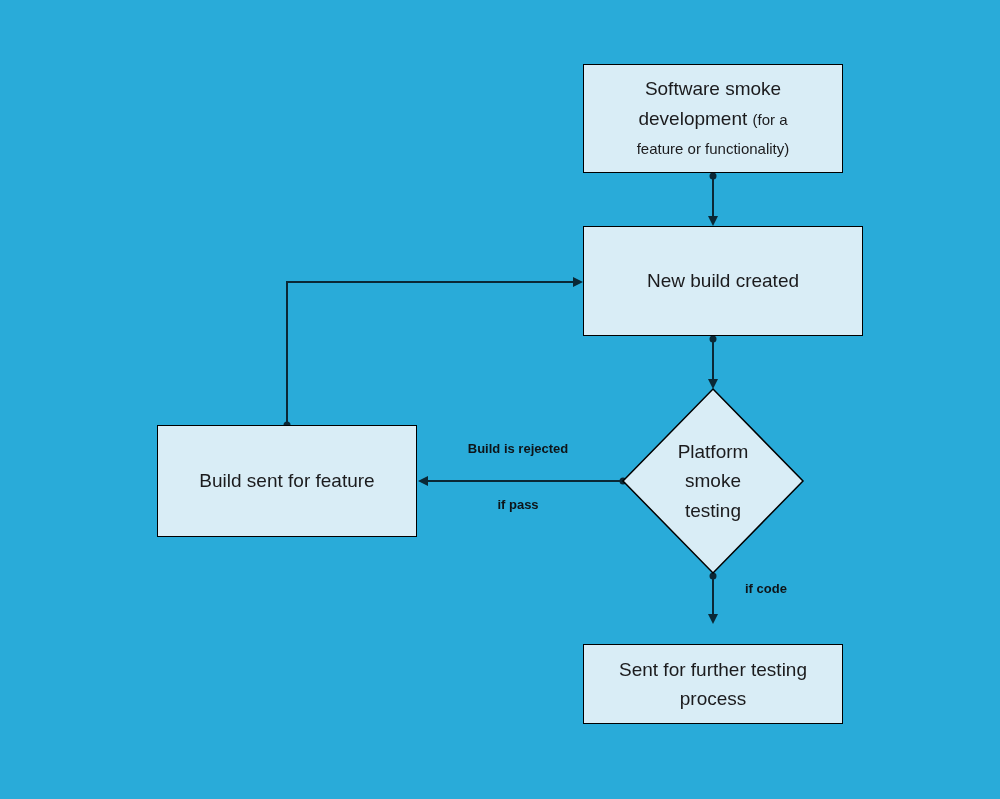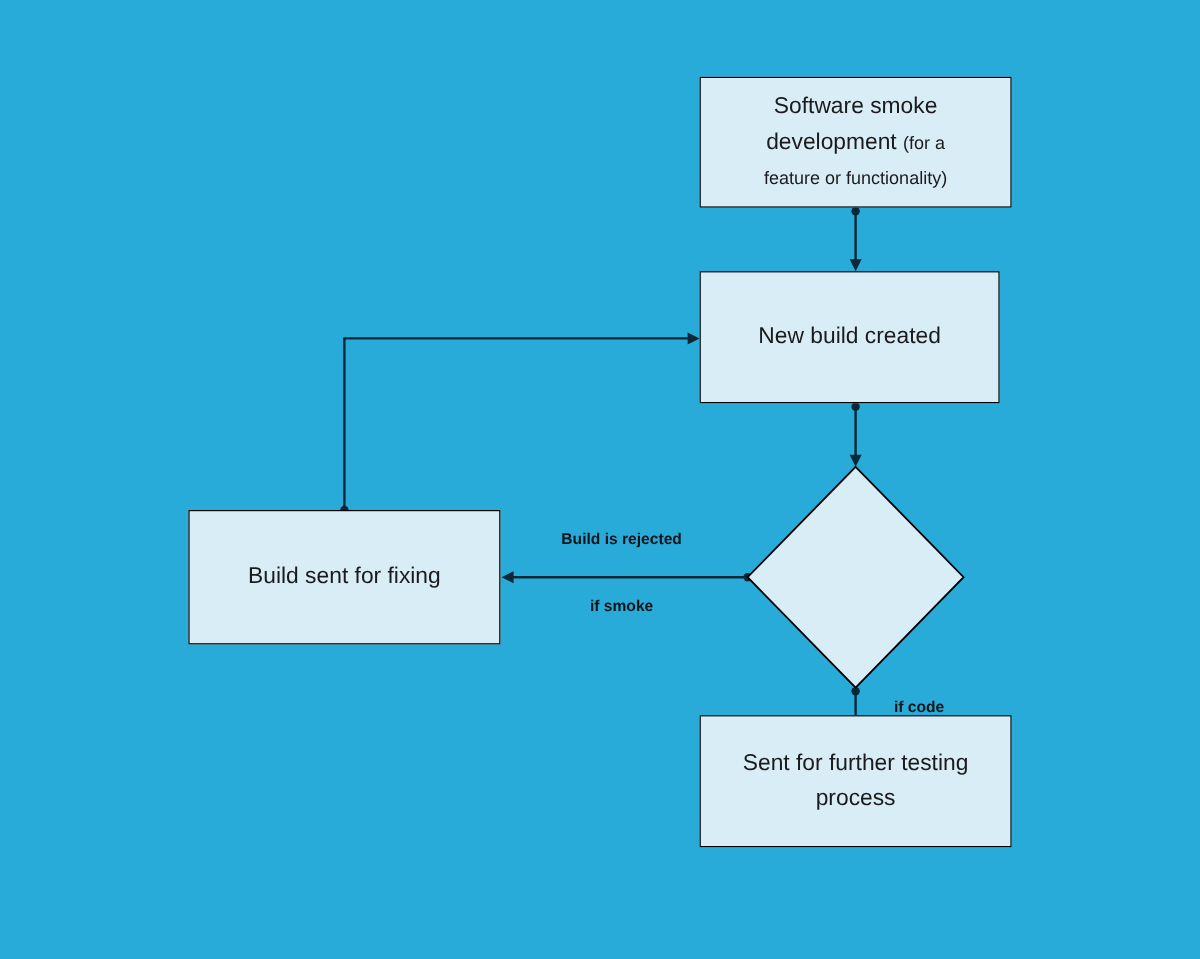--- a/index.html
+++ b/index.html
@@ -47,23 +47,23 @@
     border: 1.5px solid var(--node_border, #000000);
     display: flex;
     align-items: center;
     justify-content: center;
     text-align: center;
     color: var(--text, #1B1B1D);
     font-size: 19px;
     line-height: 1.55;
   }
   .node-software-dev   { left: 583px; top: 64px;  width: 260px; height: 109px; padding: 0 30px; }
-  .node-new-build      { left: 583px; top: 226px; width: 250px; height: 110px; }
+  .node-new-build      { left: 583px; top: 226px; width: 280px; height: 110px; }
   .node-build-fixing   { left: 157px; top: 425px; width: 260px; height: 112px; }
-  .node-further-testing{ left: 583px; top: 596px; width: 260px; height: 110px; padding: 0 15px; }
+  .node-further-testing{ left: 583px; top: 644px; width: 260px; height: 80px; padding: 0 15px; }
   .t-note { font-size: 15px; }
   .diamond-label {
     position: absolute;
     left: 623px; top: 389px; width: 180px; height: 184px;
     display: flex; align-items: center; justify-content: center;
     text-align: center;
     color: var(--text, #1B1B1D);
     font-size: 19px;
     line-height: 1.55;
   }
@@ -124,25 +124,28 @@
       <span class="t-main">Software smoke development</span>
       <span class="t-note">(for a feature or functionality)</span>
     </div>
   </div>
 
   <div class="node node-new-build">
     <span>New build created</span>
   </div>
 
   <div class="node node-build-fixing">
-    <span>Build sent for fixing</span>
+    <span>Build sent for feature</span>
   </div>
 
   <div class="node node-further-testing">
     <span>Sent for further testing process</span>
   </div>
 
+  <div class="diamond-label">
+    <span>Platform smoke testing</span>
+  </div>
 
   <div class="edge-label label-rejected">Build is rejected</div>
-  <div class="edge-label label-if-fail">if smoke</div>
+  <div class="edge-label label-if-fail">if pass</div>
   <div class="edge-label label-if-pass">if code</div>
 
 </div>
 
 </body></html>

